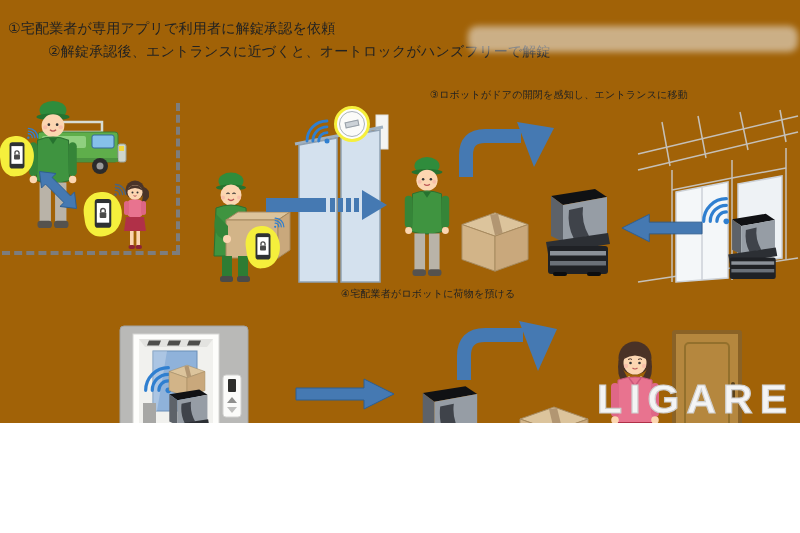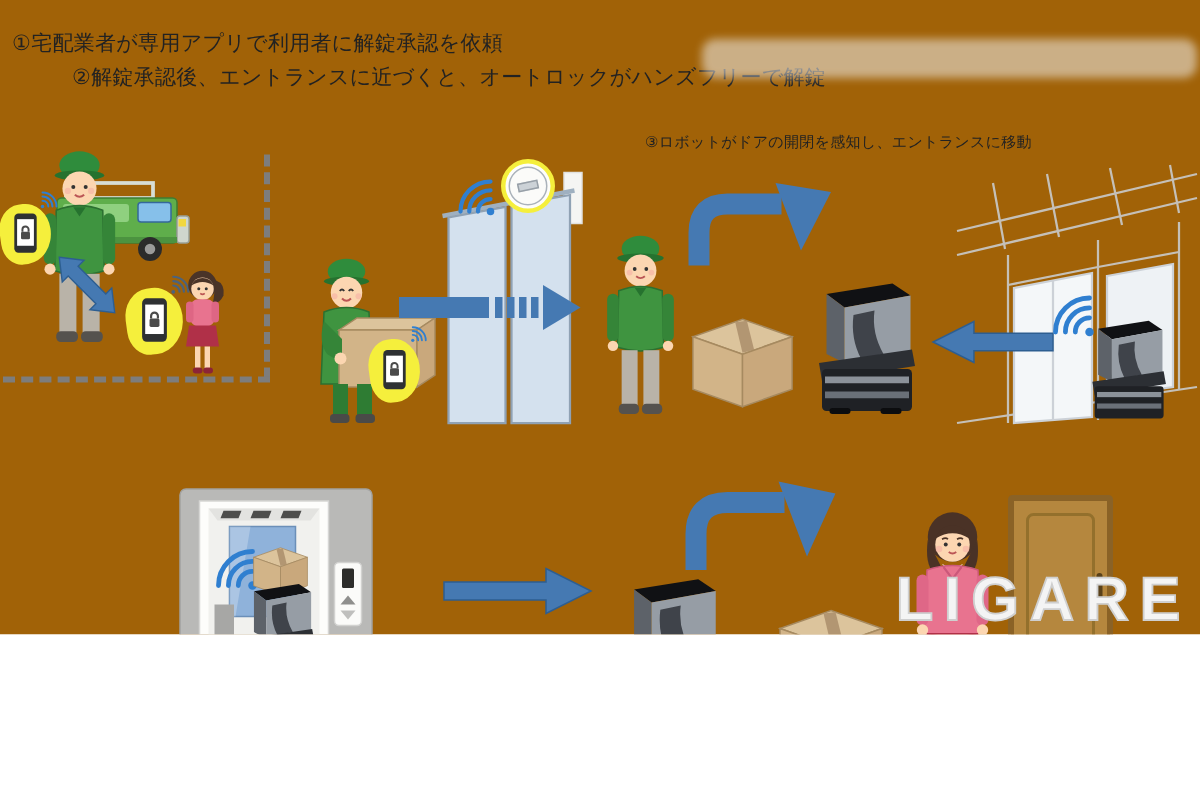--- a/index.html
+++ b/index.html
@@ -306,20 +306,21 @@
     <polygon points="10,12 54,5 66,13 22,21" fill="#101114"></polygon>
     <polygon points="10,12 22,21 22,58 10,52" fill="#5d6269"></polygon>
     <polygon points="22,21 66,13 66,50 22,58" fill="#969da5"></polygon>
     <path d="M28,26 Q26,42 33,55 L48,52 Q40,38 42,23 Z" fill="#3f434a"></path>
     <polygon points="5,58 67,49 69,60 7,70" fill="#2c2f34"></polygon>
     <rect x="7" y="62" width="60" height="28" rx="3" fill="#1f2125"></rect>
     <rect x="9" y="67" width="56" height="4.5" fill="#8b9199"></rect>
     <rect x="9" y="77" width="56" height="4.5" fill="#6a7078"></rect>
   </svg>
 
+  <div class="txt cap" style="left:341px;top:287px;">④宅配業者がロボットに荷物を預ける</div>
 
   <svg class="abs" style="left:119px;top:325px;" width="130" height="132" viewBox="0 0 130 132">
     <rect x="1" y="1" width="128" height="130" rx="4" fill="#b9b9b7" stroke="#a2a2a0"></rect>
     <rect x="14" y="9" width="86" height="116" fill="#fdfdfb" stroke="#d6d6d4"></rect>
     <rect x="20" y="14" width="74" height="106" fill="#f1f1ee"></rect>
     <polygon points="20,14 94,14 88,22 26,22" fill="#e3e3e0"></polygon>
     <polygon points="30,15.5 42,15.5 40,20.5 28,20.5" fill="#4e4e4c"></polygon>
     <polygon points="50,15.5 62,15.5 60,20.5 48,20.5" fill="#4e4e4c"></polygon>
     <polygon points="70,15.5 82,15.5 80,20.5 68,20.5" fill="#4e4e4c"></polygon>
     <rect x="34" y="26" width="44" height="60" fill="#8fb2da" stroke="#6b8fb8"></rect>

